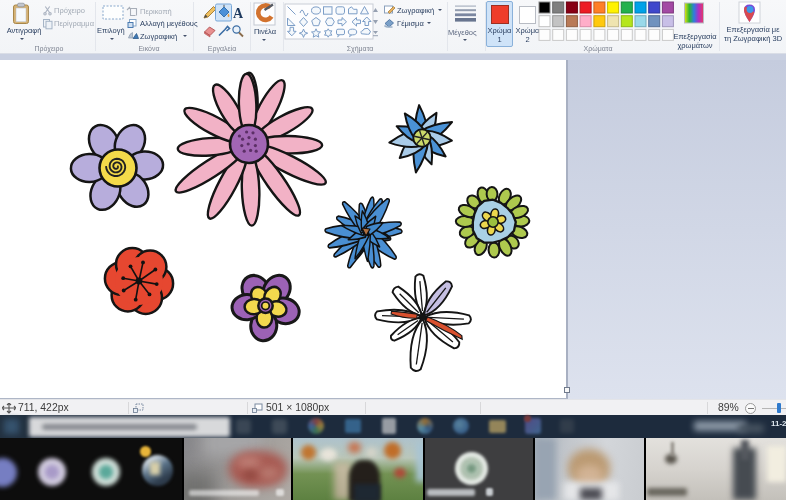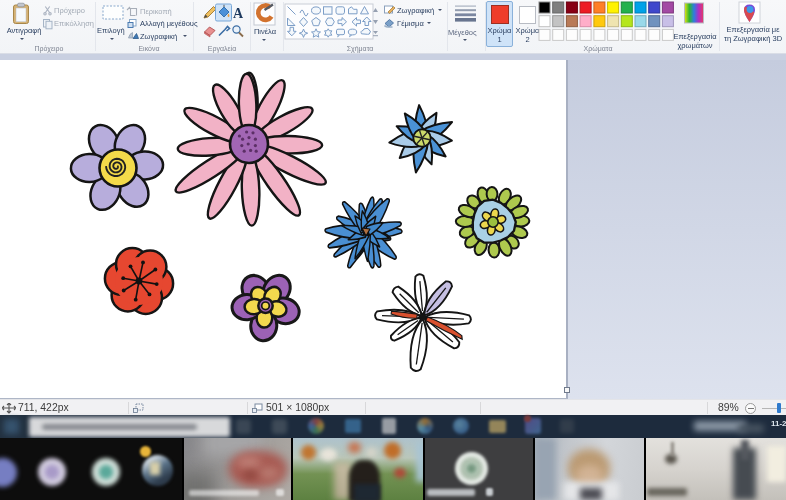--- a/index.html
+++ b/index.html
@@ -416,21 +416,21 @@
     <div class="gsep" style="left:719px"></div>
     <div class="glabel" style="left:10px;width:78px">Πρόχειρο</div>
     <div class="glabel" style="left:110px;width:78px">Εικόνα</div>
     <div class="glabel" style="left:186px;width:72px">Εργαλεία</div>
     <div class="glabel" style="left:324px;width:72px">Σχήματα</div>
     <div class="glabel" style="left:562px;width:72px">Χρώματα</div>
 
     <div class="btxt" style="left:2px;top:26px;width:44px;text-align:center">Αντιγραφή</div>
     <div class="arr" style="left:20px;top:38px"></div>
     <div class="gtxt" style="left:54px;top:6px">Πρόχειρο</div>
-    <div class="gtxt" style="left:54px;top:19px">Επικόλληση</div>
+    <div class="gtxt" style="left:54px;top:19px">Περίγραμμα</div>
 
     <div class="btxt" style="left:97px;top:26px;width:30px;">Επιλογή</div>
     <div class="arr" style="left:110px;top:38px"></div>
     <div class="gtxt" style="left:140px;top:7px">Περικοπή</div>
     <div class="btxt" style="left:140px;top:19px">Αλλαγή μεγέθους</div>
     <div class="btxt" style="left:140px;top:31.5px">Ζωγραφική</div>
     <div class="arr" style="left:183px;top:35px"></div>
 
     <div class="btxt" style="left:251px;top:27px;width:28px;text-align:center">Πινέλα</div>
     <div class="arr" style="left:262px;top:39px"></div>

